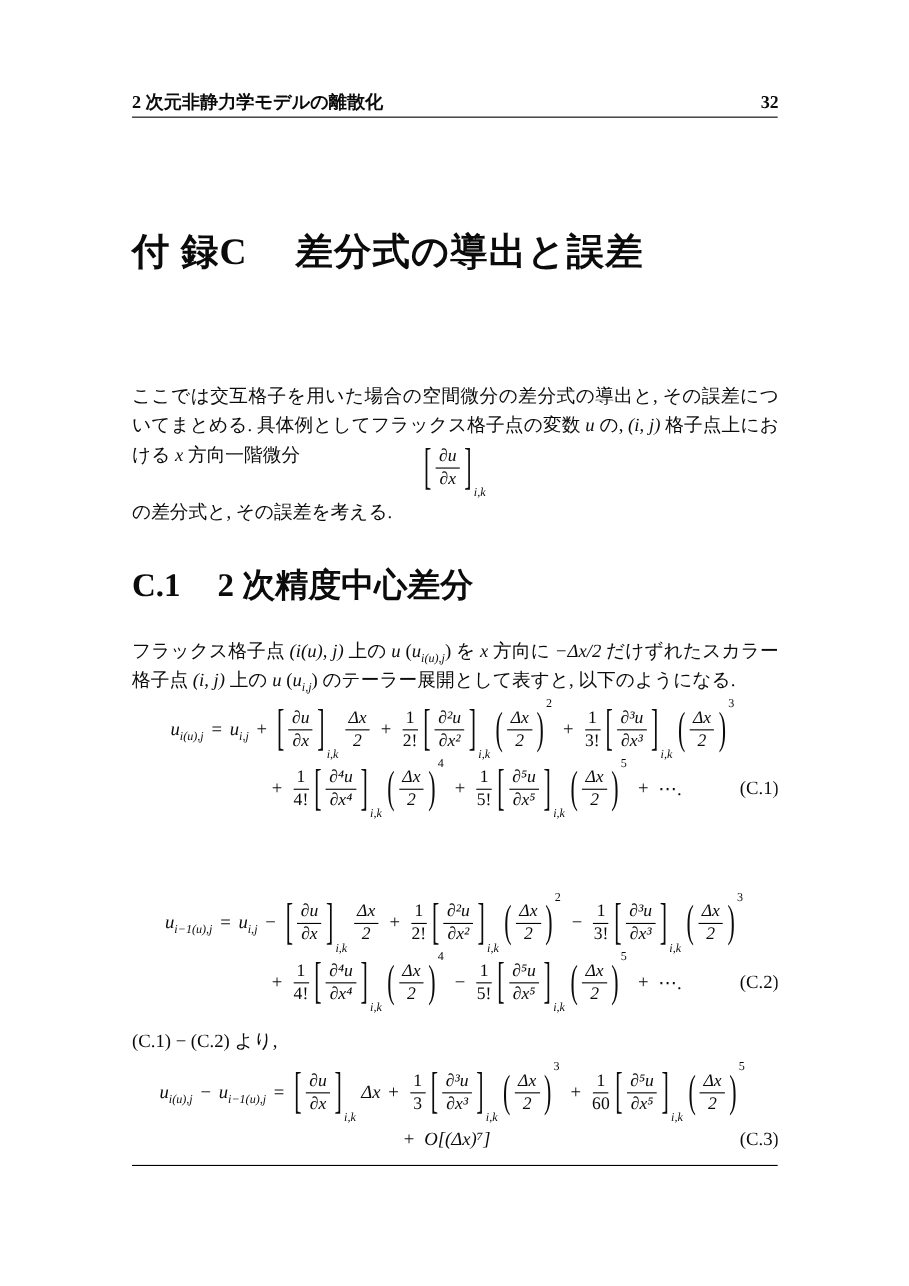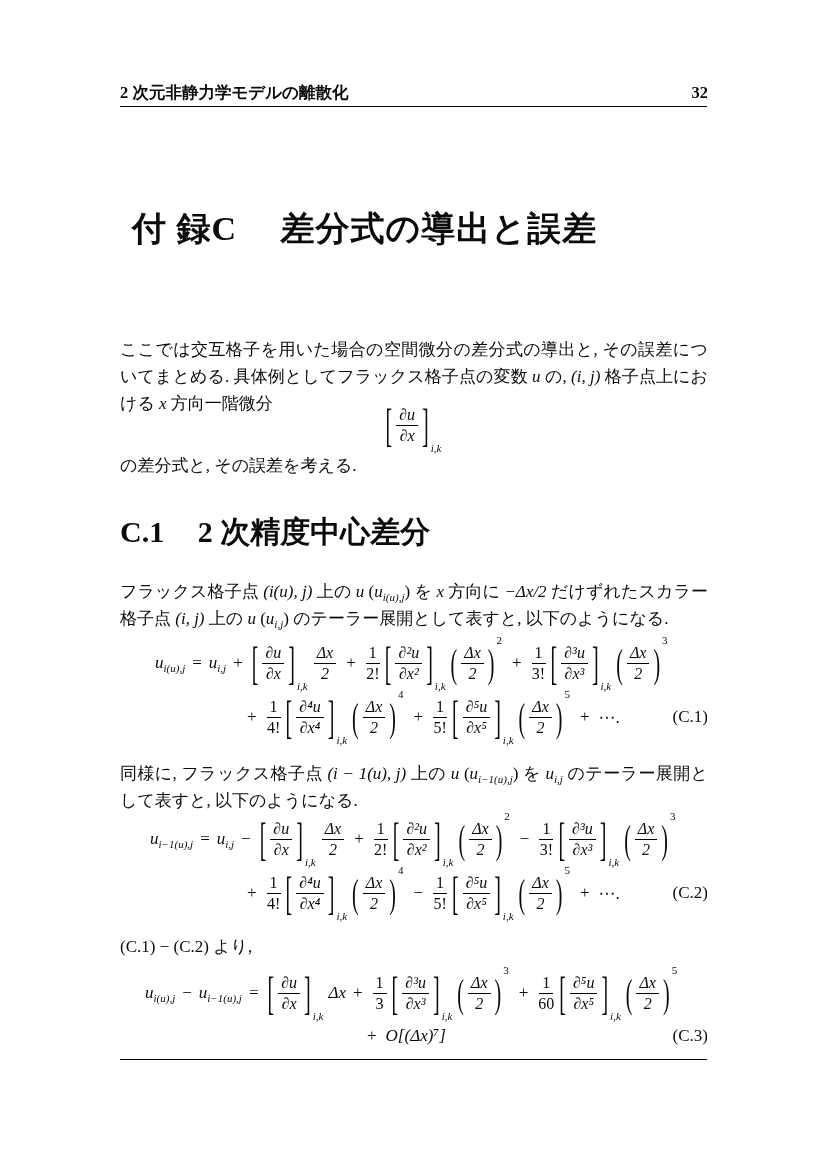--- a/index.html
+++ b/index.html
@@ -10,21 +10,21 @@
 
   
   .header{top:82px;display:flex;justify-content:space-between;align-items:baseline;
           font-weight:bold;font-size:16.5px;white-space:nowrap;}
   .header .hc{margin-left:40px;}
   .header .hp{font-weight:bold;text-align:center;}
   .header-rule{top:106px;border-top:1.6px solid #000;height:0;}
 
   
   .title{top:206px;margin:0;font-size:34px;font-weight:bold;letter-spacing:1px;}
-  .title .tp{margin-right:34px;margin-left:12px;}
+  .title .tp{margin-right:34px;}
 
   
   .section{top:512px;margin:0;font-size:30px;font-weight:bold;}
   .section .sn{margin-right:26px;}
 
   
   .para{margin:0;font-size:17px;line-height:27px;text-align:justify;}
   .txt{}
   .mi{font-style:italic;}
   sub.msub{font-size:11px;font-style:italic;line-height:0;}
@@ -61,21 +61,21 @@
     <span class="hl">2 次元非静力学モデルの離散化</span>
     <span class="hp">32</span>
   </div>
   <div class="abs cx header-rule"></div>
 
   <h1 class="abs cx title">
     <span class="tp">付 録C</span>
     <span>差分式の導出と誤差</span>
   </h1>
 
-  <p class="abs cx para" style="top:336px"><span class="txt">ここでは交互格子を用いた場合の空間微分の差分式の導出と, その誤差についてまとめる. 具体例としてフラックス格子点の変数 </span><span class="mi">u</span><span class="txt"> の, </span><span class="mi">(i, j)</span><span class="txt"> 格子点上における </span><span class="mi">x</span><span class="txt"> 方向一階微分</span></p>
+  <p class="abs cx para" style="top:346px"><span class="txt">ここでは交互格子を用いた場合の空間微分の差分式の導出と, その誤差についてまとめる. 具体例としてフラックス格子点の変数 </span><span class="mi">u</span><span class="txt"> の, </span><span class="mi">(i, j)</span><span class="txt"> 格子点上における </span><span class="mi">x</span><span class="txt"> 方向一階微分</span></p>
 
   <div class="abs cx eq" style="top:398px">
       <div class="eq-line center">
         <span class="fgroup">
           <span class="fence">[</span>
           <span class="frac it">
             <span class="num">∂u</span>
             <span class="den">∂x</span>
           </span>
           <span class="fence">]</span>
@@ -205,21 +205,20 @@
           </span>
           <span class="fence paren">)</span>
           <span class="fsup">5</span>
         </span>
         <span class="mop">+</span>
         <span class="mtxt">⋯.</span>
         <span class="eq-label">(C.1)</span>
       </div>
     </div>
 
-  <p class="abs cx para" style="top:760px"><span class="txt">同様に, フラックス格子点 </span><span class="mi">(i − 1(u), j)</span><span class="txt"> 上の </span><span class="mi">u</span><span class="txt"> (</span><span class="mi">u<sub class="msub">i−1(u),j</sub></span><span class="txt">) を </span><span class="mi">u<sub class="msub">i,j</sub></span><span class="txt"> のテーラー展開として表すと, 以下のようになる.</span></p>
 
   <div class="abs cx eq" style="top:812px">
       <div class="eq-line" style="padding-left: 30px;">
         <span class="mvar">u<sub class="msub">i−1(u),j</sub></span>
         <span class="mop">=</span>
         <span class="mvar">u<sub class="msub">i,j</sub></span>
         <span class="mop">−</span>
         <span class="fgroup">
           <span class="fence">[</span>
           <span class="frac it">

